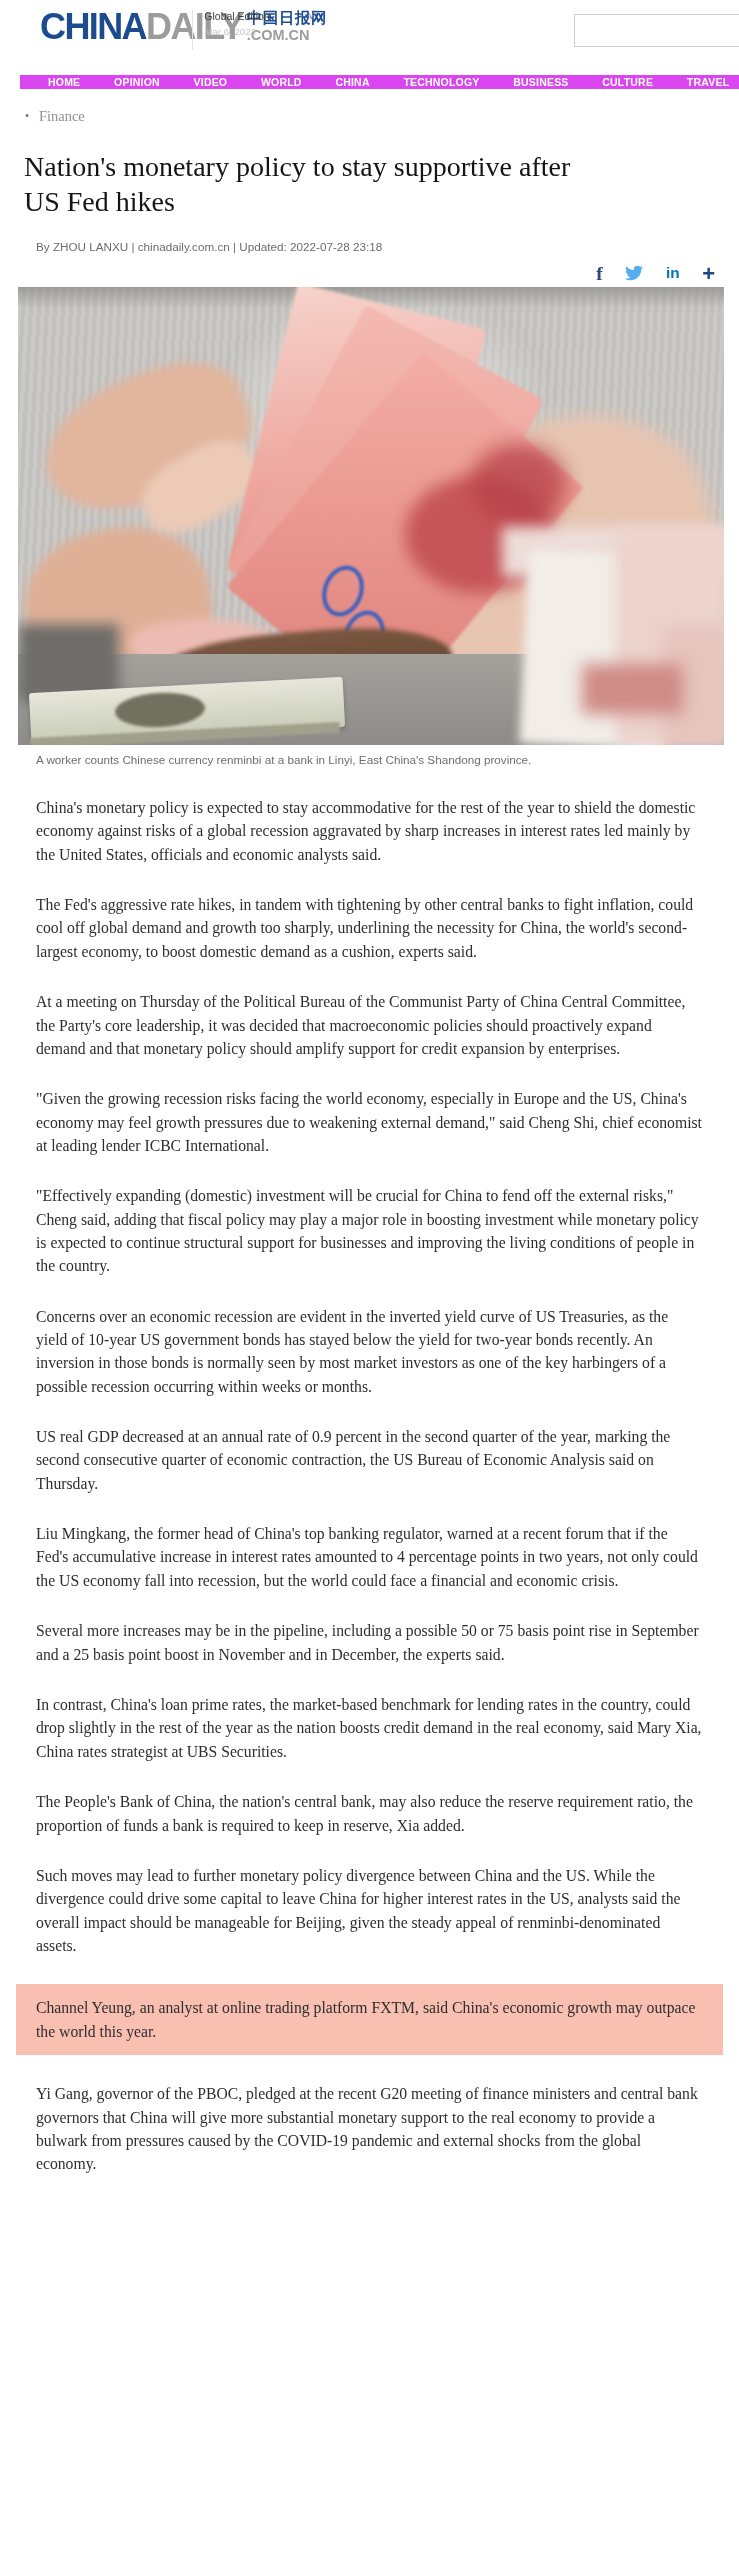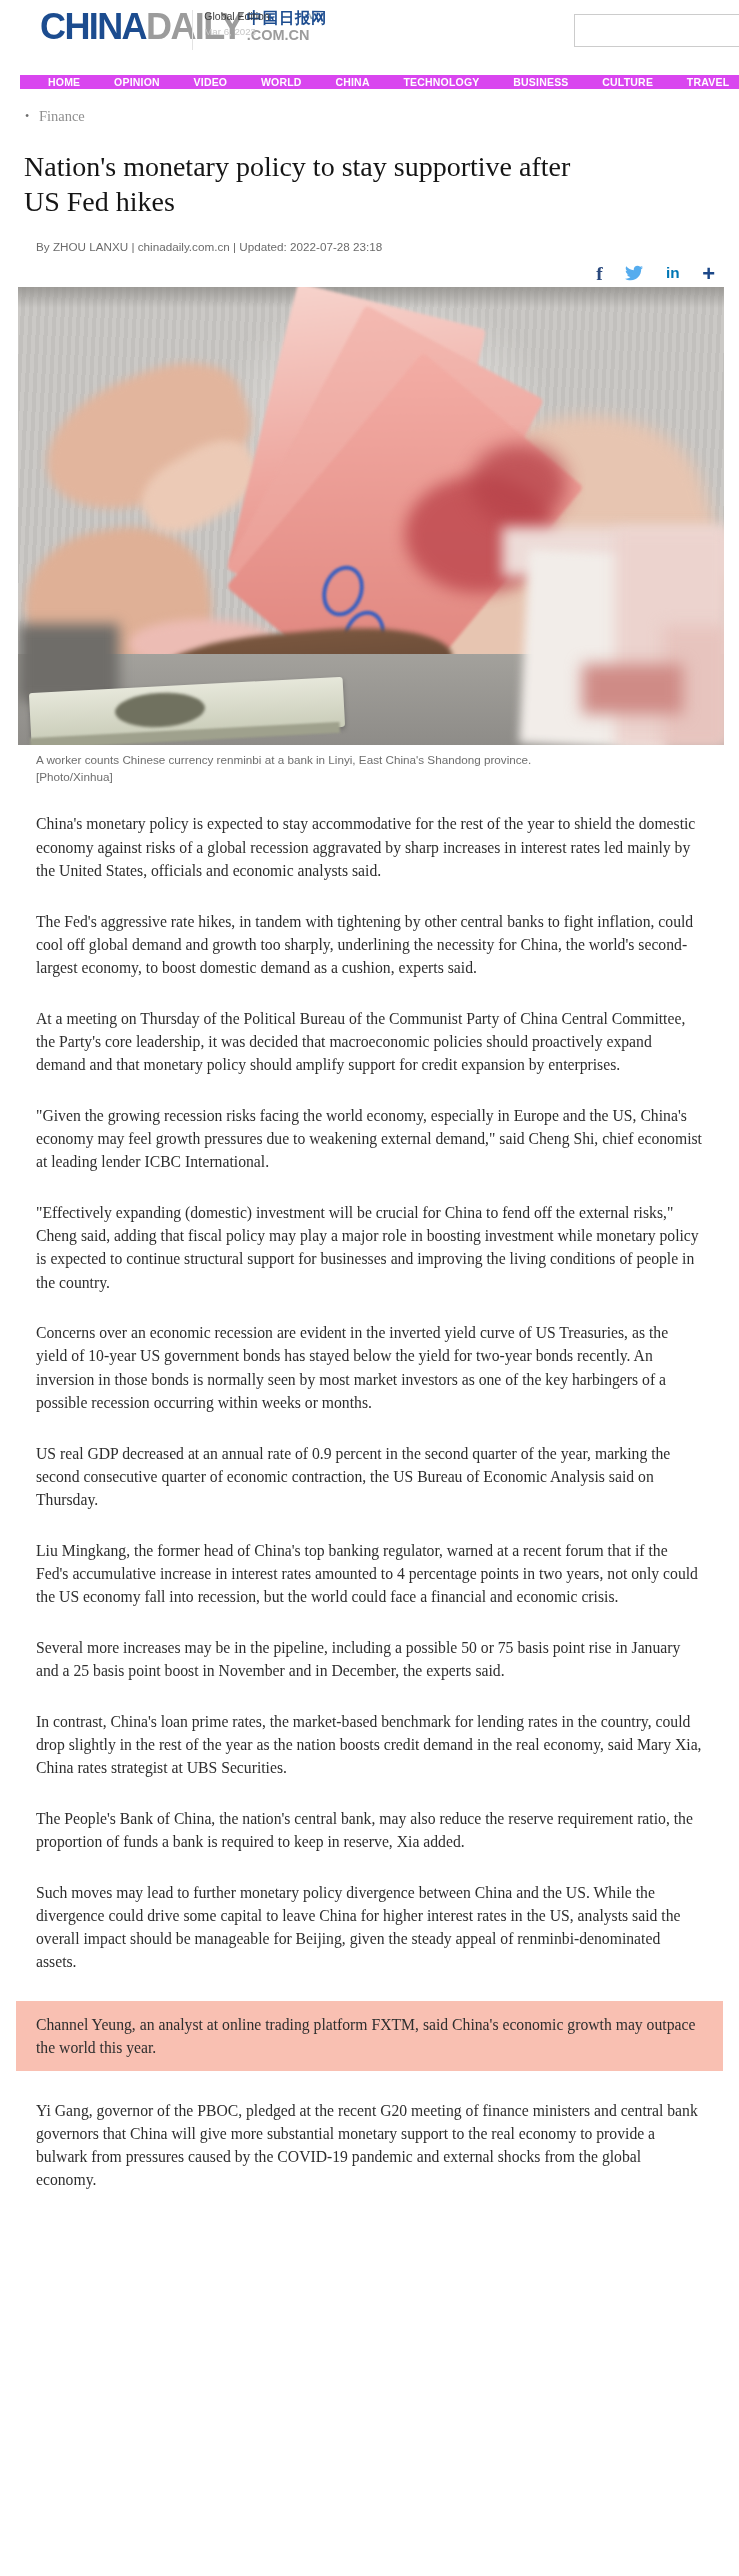--- a/index.html
+++ b/index.html
@@ -149,32 +149,31 @@
   <div class="ph-stack-pink"></div>
   <div class="ph-stack-pink2"></div>
   <div class="ph-red-smear"></div>
   <div class="ph-dollars"></div>
   <div class="ph-dollar-oval"></div>
   <div class="ph-dollar-edge"></div>
 </div>
 
 <div class="caption">
   <span>A worker counts Chinese currency renminbi at a bank in Linyi, East China's Shandong province.</span>
-  <span>[Photo/Xinhua]</span>
 </div>
 
 <div class="article-body" id="article-body">
     <div class="para">China's monetary policy is expected to stay accommodative for the rest of the year to shield the domestic economy against risks of a global recession aggravated by sharp increases in interest rates led mainly by the United States, officials and economic analysts said.</div>
     <div class="para">The Fed's aggressive rate hikes, in tandem with tightening by other central banks to fight inflation, could cool off global demand and growth too sharply, underlining the necessity for China, the world's second-largest economy, to boost domestic demand as a cushion, experts said.</div>
     <div class="para">At a meeting on Thursday of the Political Bureau of the Communist Party of China Central Committee, the Party's core leadership, it was decided that macroeconomic policies should proactively expand demand and that monetary policy should amplify support for credit expansion by enterprises.</div>
     <div class="para">"Given the growing recession risks facing the world economy, especially in Europe and the US, China's economy may feel growth pressures due to weakening external demand," said Cheng Shi, chief economist at leading lender ICBC International.</div>
     <div class="para">"Effectively expanding (domestic) investment will be crucial for China to fend off the external risks," Cheng said, adding that fiscal policy may play a major role in boosting investment while monetary policy is expected to continue structural support for businesses and improving the living conditions of people in the country.</div>
     <div class="para">Concerns over an economic recession are evident in the inverted yield curve of US Treasuries, as the yield of 10-year US government bonds has stayed below the yield for two-year bonds recently. An inversion in those bonds is normally seen by most market investors as one of the key harbingers of a possible recession occurring within weeks or months.</div>
     <div class="para">US real GDP decreased at an annual rate of 0.9 percent in the second quarter of the year, marking the second consecutive quarter of economic contraction, the US Bureau of Economic Analysis said on Thursday.</div>
     <div class="para">Liu Mingkang, the former head of China's top banking regulator, warned at a recent forum that if the Fed's accumulative increase in interest rates amounted to 4 percentage points in two years, not only could the US economy fall into recession, but the world could face a financial and economic crisis.</div>
-    <div class="para">Several more increases may be in the pipeline, including a possible 50 or 75 basis point rise in January and a 25 basis point boost in November and in December, the experts said.</div>
+    <div class="para">Several more increases may be in the pipeline, including a possible 50 or 75 basis point rise in September and a 25 basis point boost in November and in December, the experts said.</div>
     <div class="para">In contrast, China's loan prime rates, the market-based benchmark for lending rates in the country, could drop slightly in the rest of the year as the nation boosts credit demand in the real economy, said Mary Xia, China rates strategist at UBS Securities.</div>
     <div class="para">The People's Bank of China, the nation's central bank, may also reduce the reserve requirement ratio, the proportion of funds a bank is required to keep in reserve, Xia added.</div>
     <div class="para">Such moves may lead to further monetary policy divergence between China and the US. While the divergence could drive some capital to leave China for higher interest rates in the US, analysts said the overall impact should be manageable for Beijing, given the steady appeal of renminbi-denominated assets.</div>
     <div class="para highlight">Channel Yeung, an analyst at online trading platform FXTM, said China's economic growth may outpace the world this year.</div>
     <div class="para">Yi Gang, governor of the PBOC, pledged at the recent G20 meeting of finance ministers and central bank governors that China will give more substantial monetary support to the real economy to provide a bulwark from pressures caused by the COVID-19 pandemic and external shocks from the global economy.</div>
   </div>
 
 
 </body></html>

